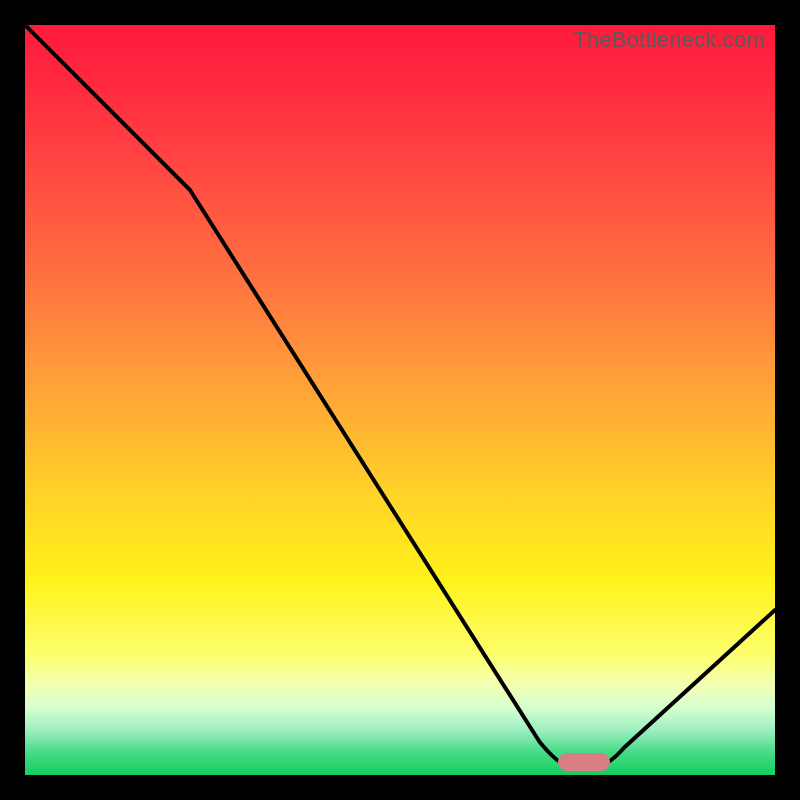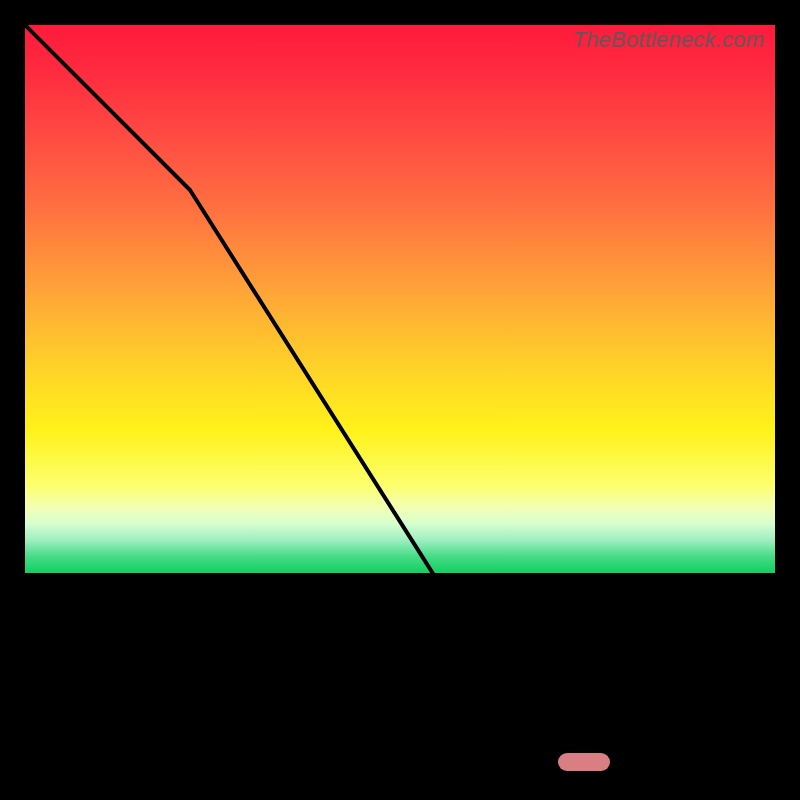--- a/index.html
+++ b/index.html
@@ -16,38 +16,37 @@
     left: 0; top: 0;
     width: 800px;
     height: 800px;
     background: #000;
   }
   .plot-area {
     position: absolute;
     left: 25px;
     top: 25px;
     width: 750px;
-    height: 548px;
+    height: 750px;
     
     background: linear-gradient(to bottom,
       #ff1a3c 0%,
       #ff2a3f 8%,
       #ff4a42 20%,
       #ff7240 34%,
       #ffa238 48%,
       #ffd129 62%,
       #fff21a 74%,
       #fdff6e 84%,
       #f2ffb3 88%,
       #d6ffcf 91%,
       #9eeec1 94%,
       #46db86 97%,
       #13cf60 100%
     );
-    font-style: italic;
   }
   .watermark {
     position: absolute;
     top: 2px;
     right: 10px;
     color: #5a5a5a;
     font-size: 22px;
     font-weight: 500;
     letter-spacing: 0.2px;
   }

